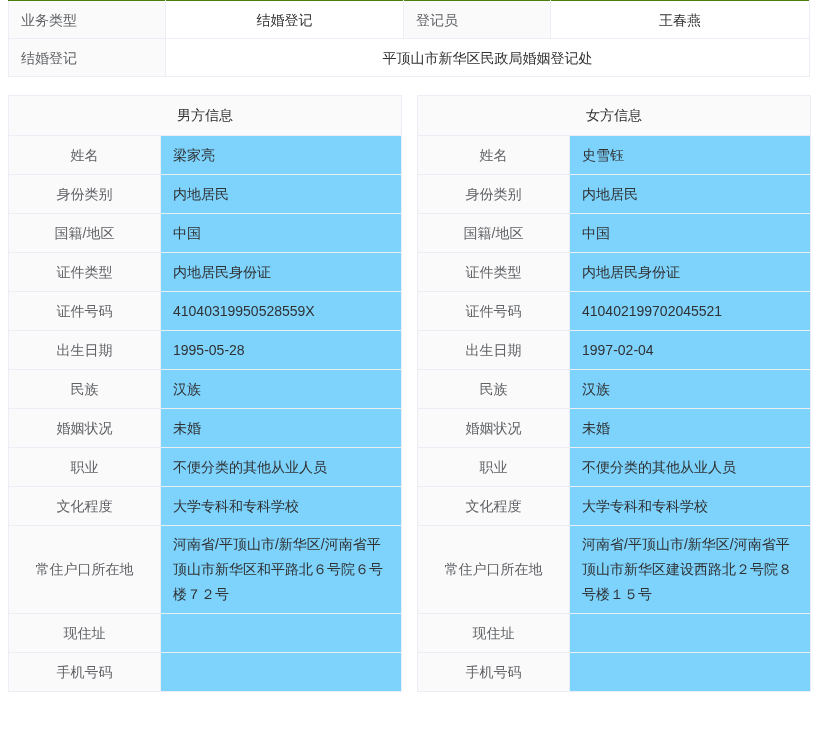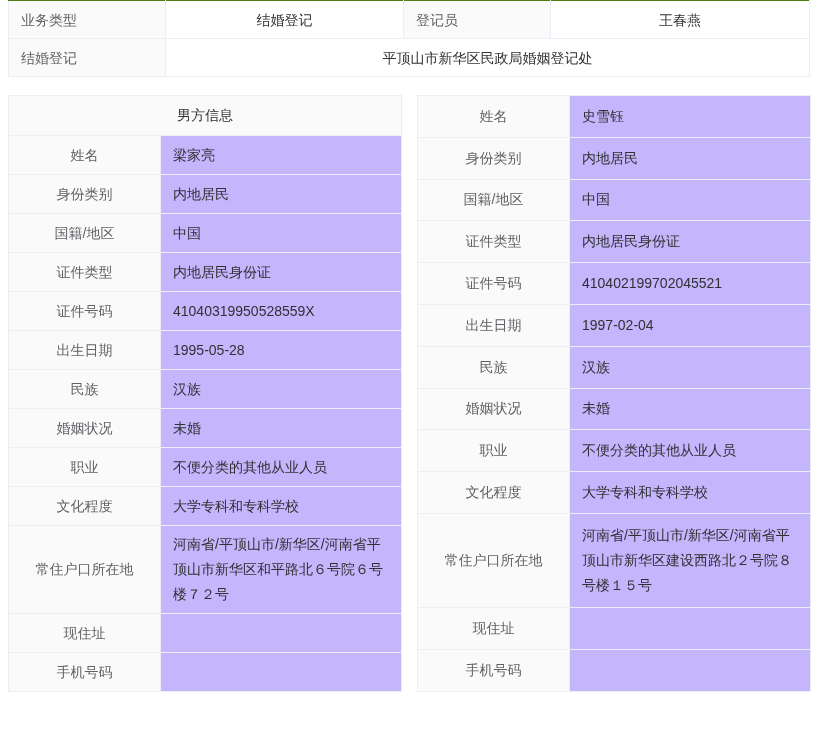--- a/index.html
+++ b/index.html
@@ -84,21 +84,21 @@
     height: 40px;
   }
   .person td.k {
     width: 152px;
     background: #fafafa;
     color: #606266;
     text-align: center;
   }
   .person td.v {
     width: 241px;
-    background: #c4b5fd;
+    background: #7dd3fc;
     color: #303133;
     word-break: break-all;
   }
   .person td.v.addr {
     line-height: 25px;
     padding-top: 6px;
     padding-bottom: 6px;
   }
 </style>
 </head>
@@ -193,20 +193,23 @@
       </tbody>
     </table>
 
     <table class="person">
       <colgroup>
           <col style="width:152px">
           <col style="width:241px">
         </colgroup>
       <tbody>
         <tr>
+          <td class="hdr" colspan="2">女方信息</td>
+        </tr>
+        <tr>
           <td class="k">姓名</td>
           <td class="v">史雪钰</td>
         </tr>
         <tr>
           <td class="k">身份类别</td>
           <td class="v">内地居民</td>
         </tr>
         <tr>
           <td class="k">国籍/地区</td>
           <td class="v">中国</td>

